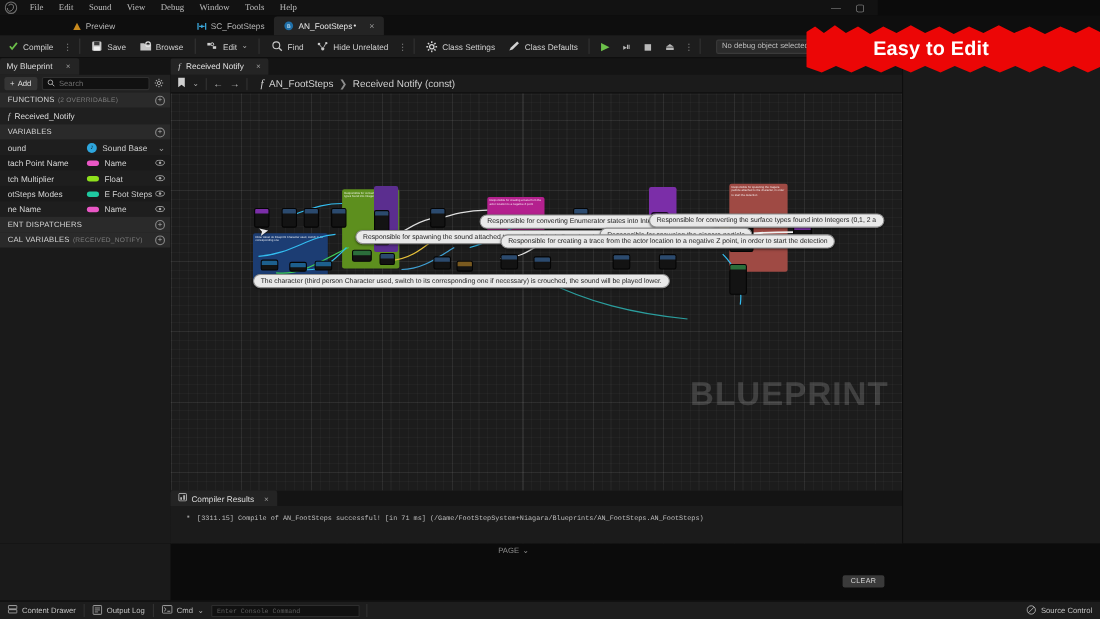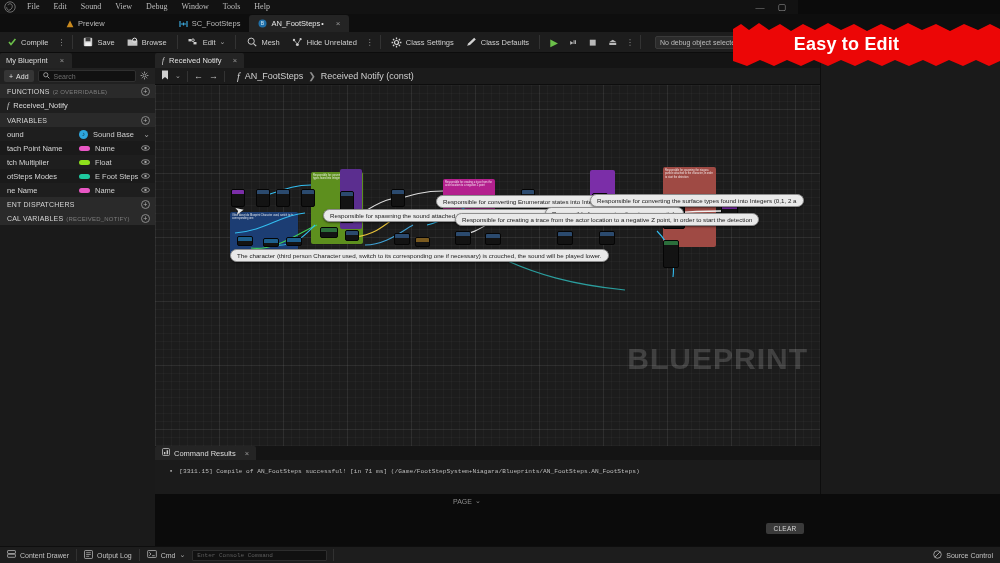--- a/index.html
+++ b/index.html
@@ -353,21 +353,21 @@
       <span style="font-size:7px;color:#aaa;">⌄</span>
     </div>
     <div class="tb-div"></div>
     <div class="tb-btn">
       <span class="tb-ic">
         <svg width="10" height="10" viewBox="0 0 10 10">
             <circle cx="4.2" cy="4.2" r="3.1" fill="none" stroke="#c8c8c8" stroke-width="1"></circle>
             <path d="M6.6 6.6 L9.2 9.2" stroke="#c8c8c8" stroke-width="1.2"></path>
           </svg>
       </span>
-      <span>Mesh</span>
+      <span>Find</span>
     </div>
     <div class="tb-btn">
       <span class="tb-ic">
         <svg width="11" height="10" viewBox="0 0 11 10">
             <circle cx="2" cy="3" r="1.2" fill="#c8c8c8"></circle>
             <circle cx="8.6" cy="2.2" r="1.1" fill="#c8c8c8"></circle>
             <circle cx="5.4" cy="7.4" r="1.5" fill="#c8c8c8"></circle>
             <path d="M2.6 3.8 L4.7 6.4 M7.9 3 L6.2 6.2" stroke="#c8c8c8" stroke-width=".8"></path>
           </svg>
       </span>
@@ -691,21 +691,21 @@
 
   <div class="compiler">
     <div class="cr-tabrow">
       <div class="cr-tab">
         <span>
           <svg width="8" height="8" viewBox="0 0 9 9">
               <rect x="0.6" y="0.6" width="7.8" height="7.8" rx="1" fill="none" stroke="#c8c8c8" stroke-width=".9"></rect>
               <path d="M2.2 4.6 h1.6 v2.4 h-1.6 z M5.2 2.4 h1.6 v4.6 h-1.6 z" fill="#c8c8c8"></path>
             </svg>
         </span>
-        <span>Command Results</span>
+        <span>Compiler Results</span>
         <span class="x">×</span>
       </div>
     </div>
     <div class="cr-body">
       <div class="cr-line">
         <span class="cr-bullet">▪</span>
         <span>[3311.15] Compile of AN_FootSteps successful! [in 71 ms] (/Game/FootStepSystem+Niagara/Blueprints/AN_FootSteps.AN_FootSteps)</span>
       </div>
     </div>
   </div>

